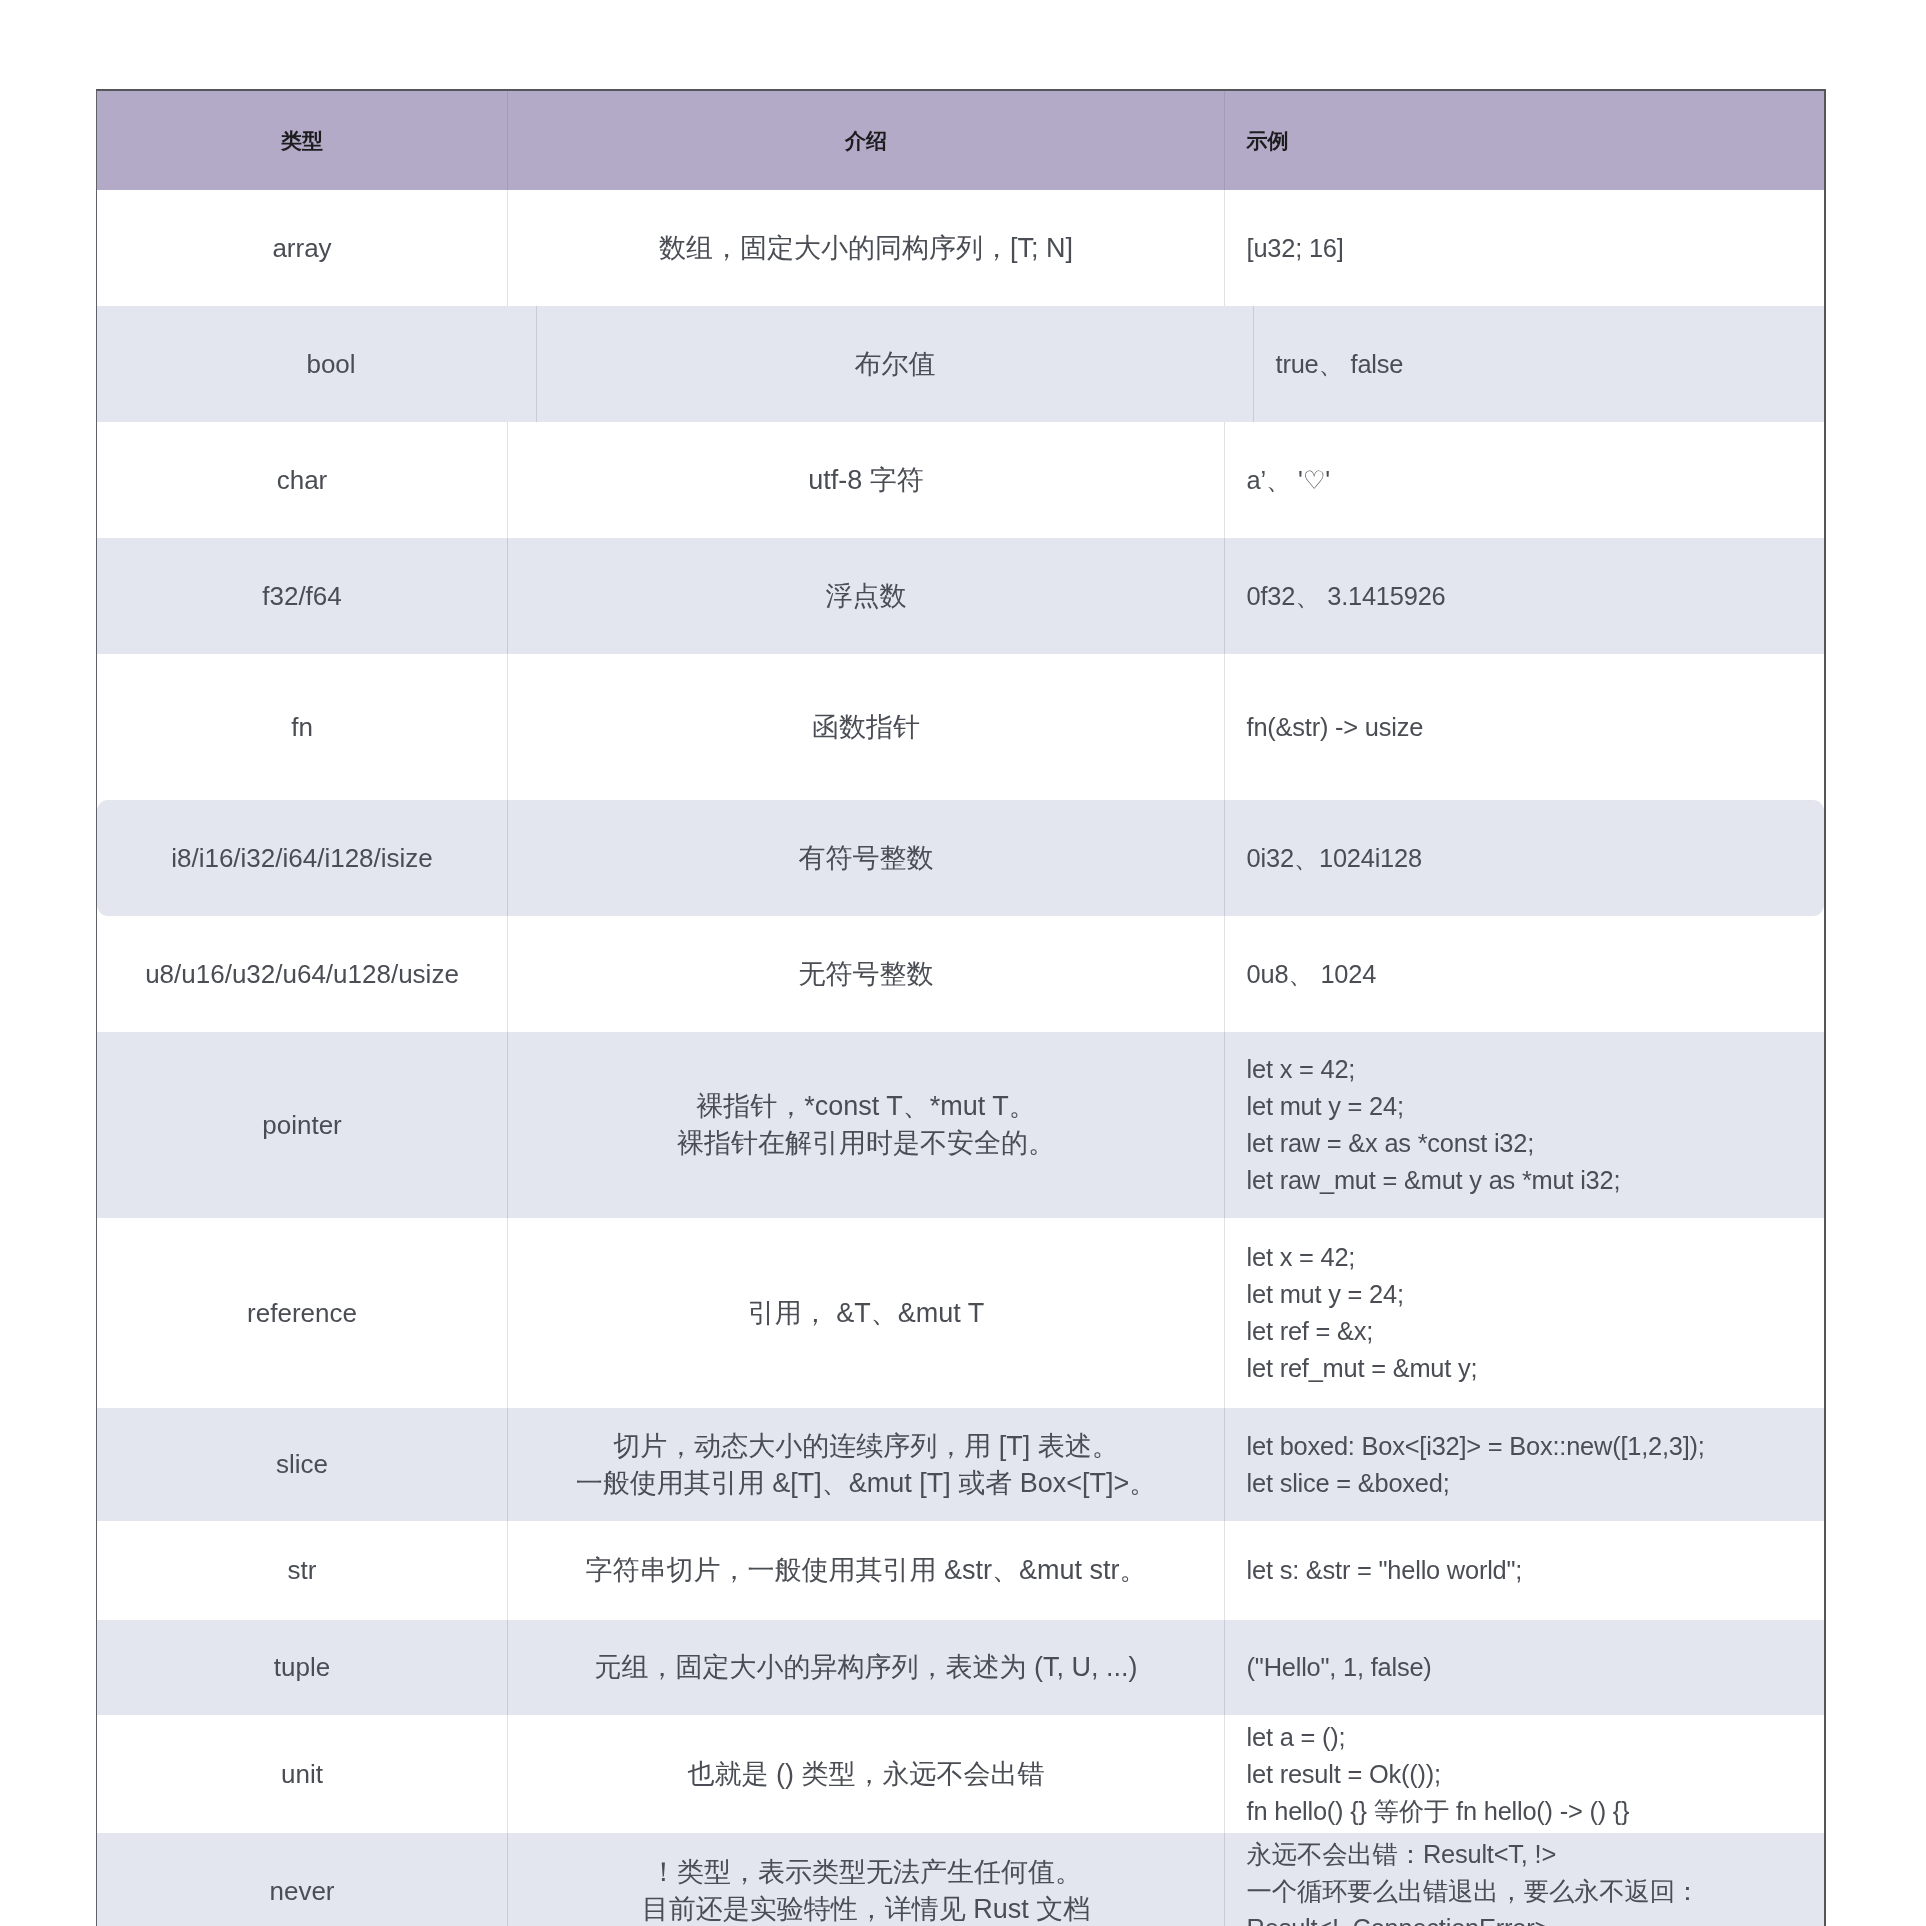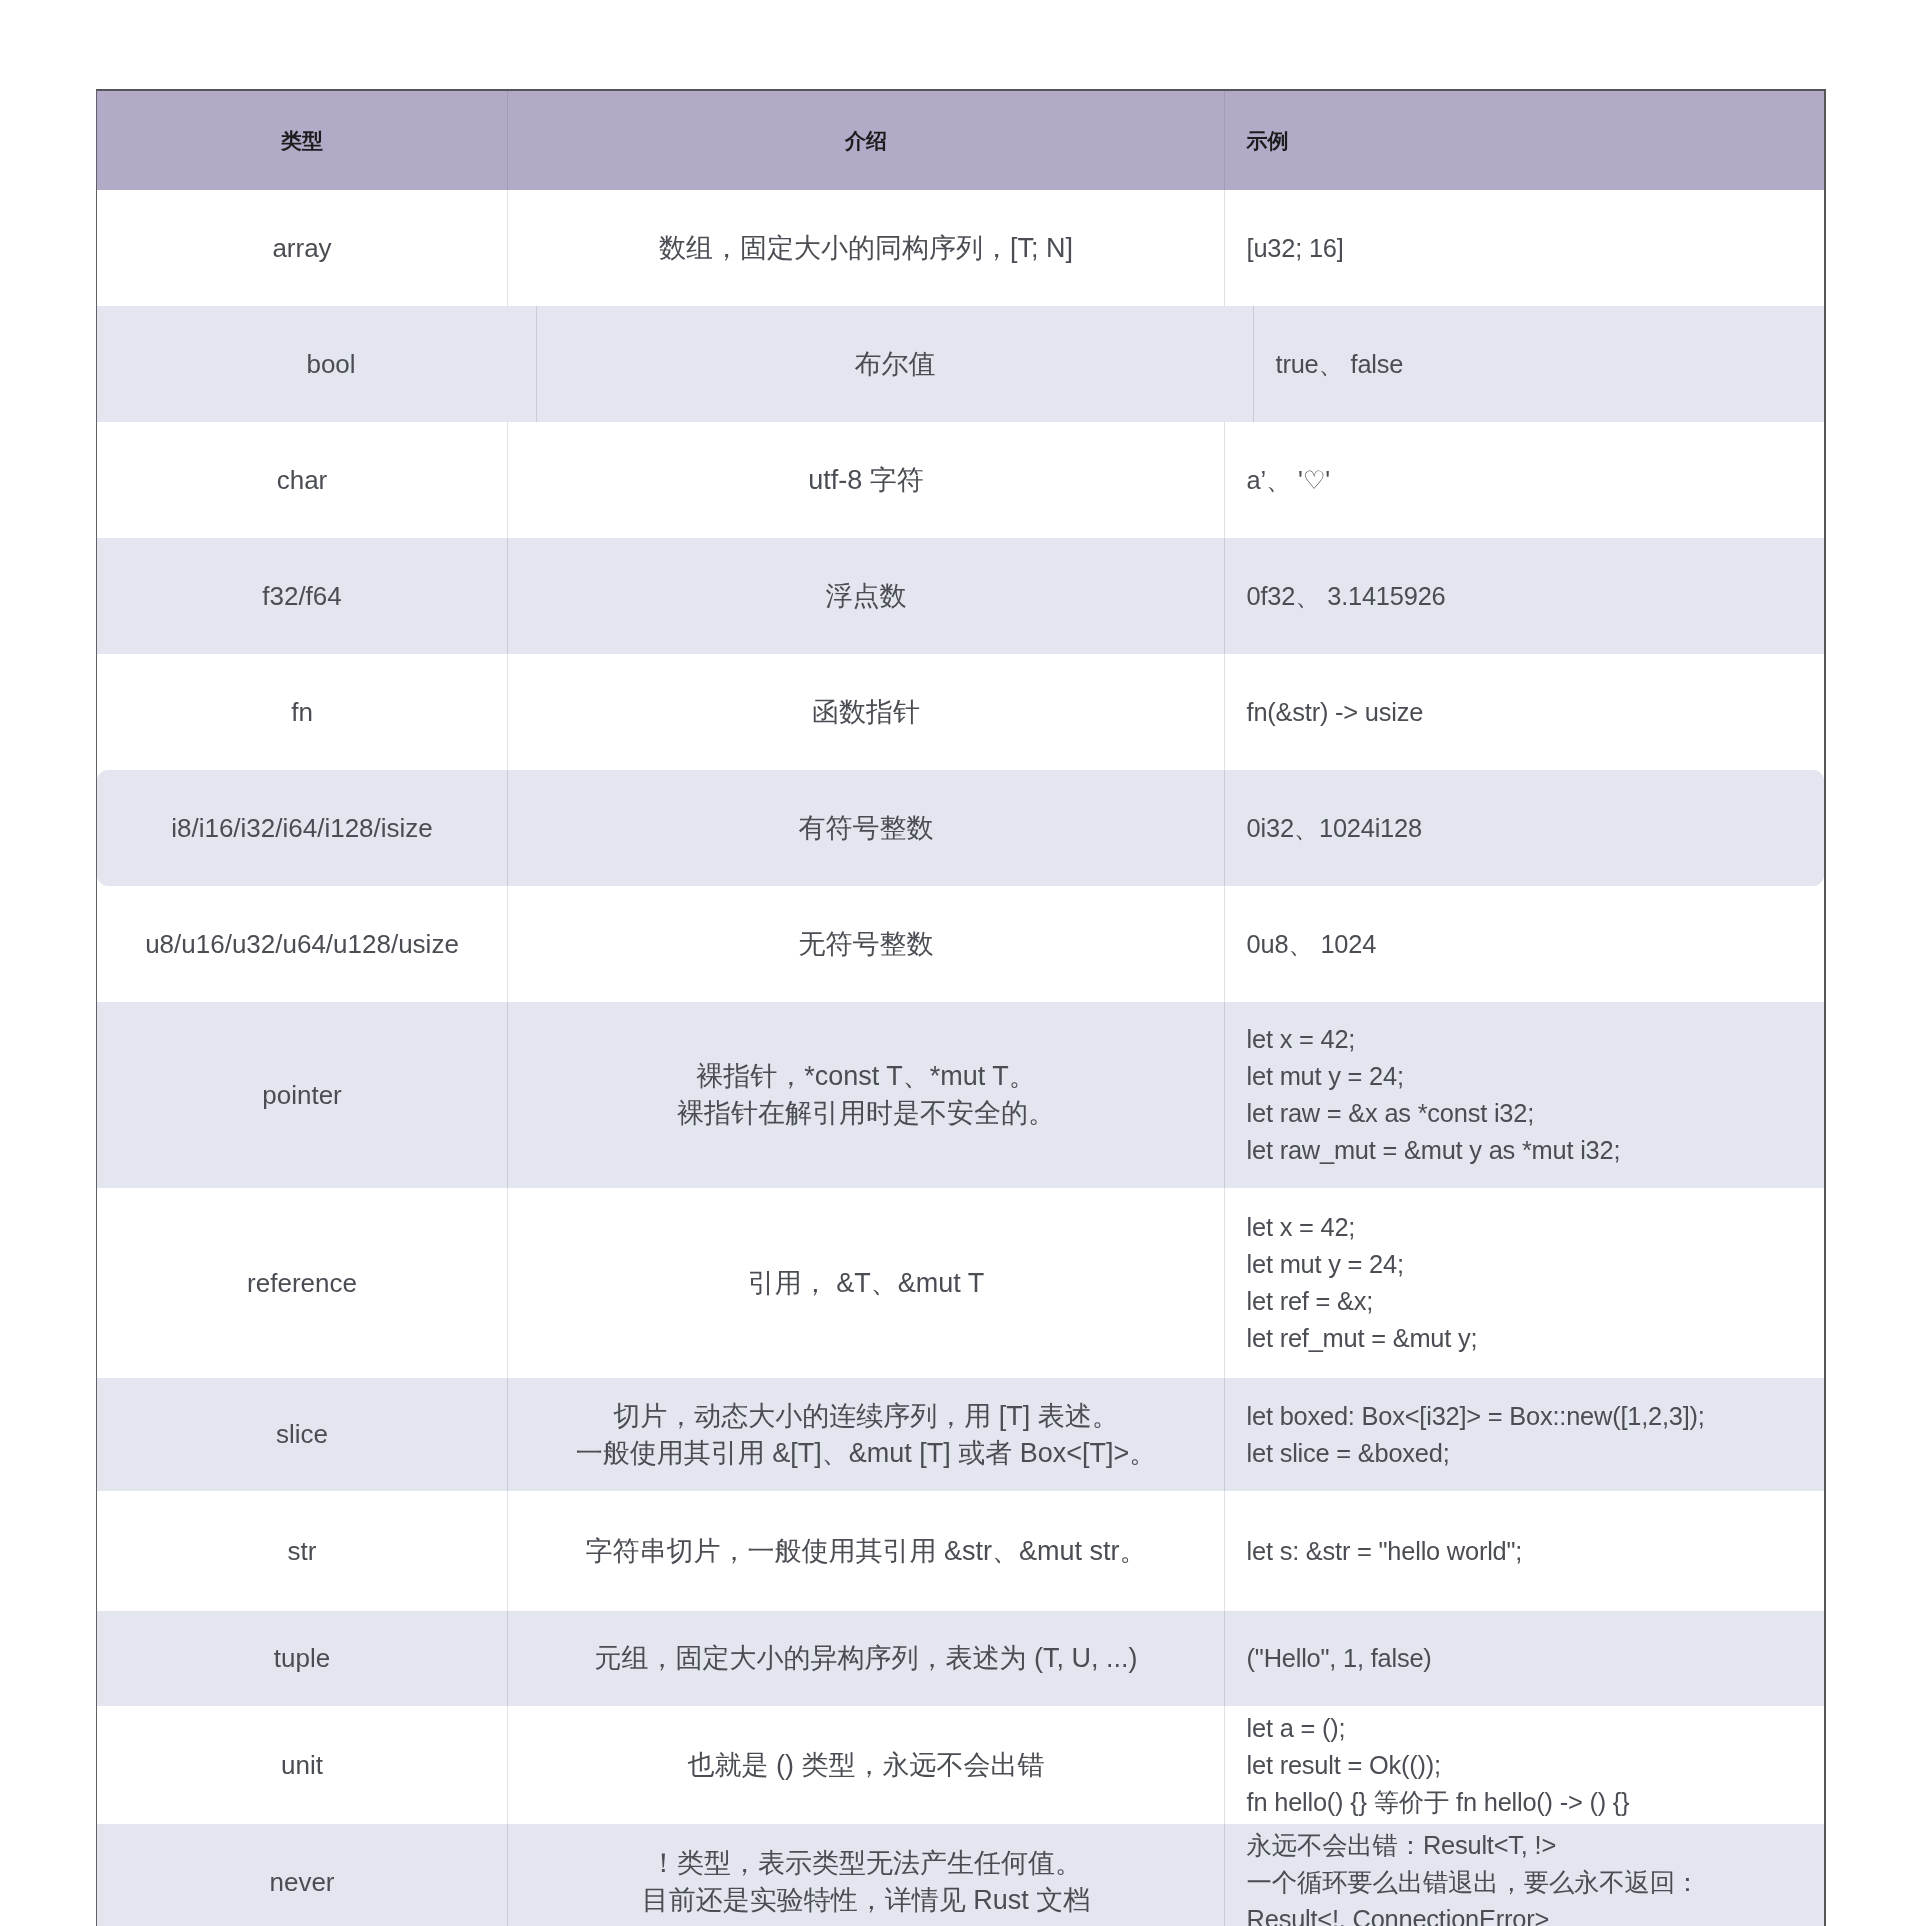--- a/index.html
+++ b/index.html
@@ -94,21 +94,21 @@
     <div class="cell c1">
           <span class="type-label">f32/f64</span>
         </div>
     <div class="cell c2">
           <div class="desc-line">浮点数</div>
         </div>
     <div class="cell c3">
           <div class="code-line">0f32、 3.1415926</div>
         </div>
   </div>
-      <div class="trow row-plain" style="height: 116px;">
+      <div class="trow row-plain" style="height: 146px;">
     <div class="cell c1">
           <span class="type-label">fn</span>
         </div>
     <div class="cell c2">
           <div class="desc-line">函数指针</div>
         </div>
     <div class="cell c3">
           <div class="code-line">fn(&amp;str) -&gt; usize</div>
         </div>
   </div>
@@ -169,21 +169,21 @@
         </div>
     <div class="cell c2">
           <div class="desc-line">切片，动态大小的连续序列，用 [T] 表述。</div>
           <div class="desc-line">一般使用其引用 &amp;[T]、&amp;mut [T] 或者 Box&lt;[T]&gt;。</div>
         </div>
     <div class="cell c3">
           <div class="code-line">let boxed: Box&lt;[i32]&gt; = Box::new([1,2,3]);</div>
           <div class="code-line">let slice = &amp;boxed;</div>
         </div>
   </div>
-      <div class="trow row-plain" style="height: 120px;">
+      <div class="trow row-plain" style="height: 99px;">
     <div class="cell c1">
           <span class="type-label">str</span>
         </div>
     <div class="cell c2">
           <div class="desc-line">字符串切片，一般使用其引用 &amp;str、&amp;mut str。</div>
         </div>
     <div class="cell c3">
           <div class="code-line">let s: &amp;str = "hello world";</div>
         </div>
   </div>

